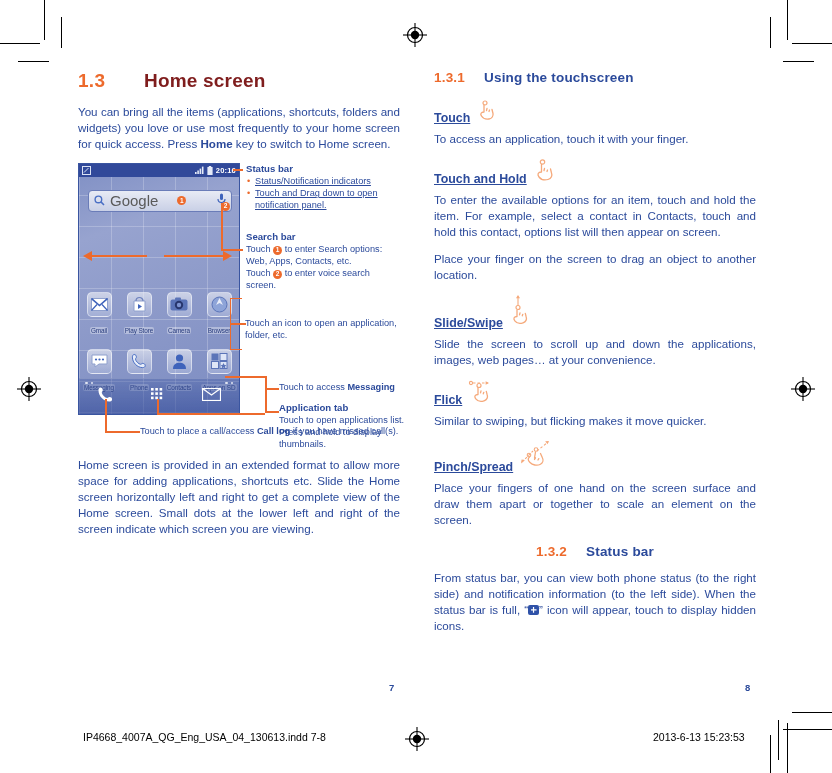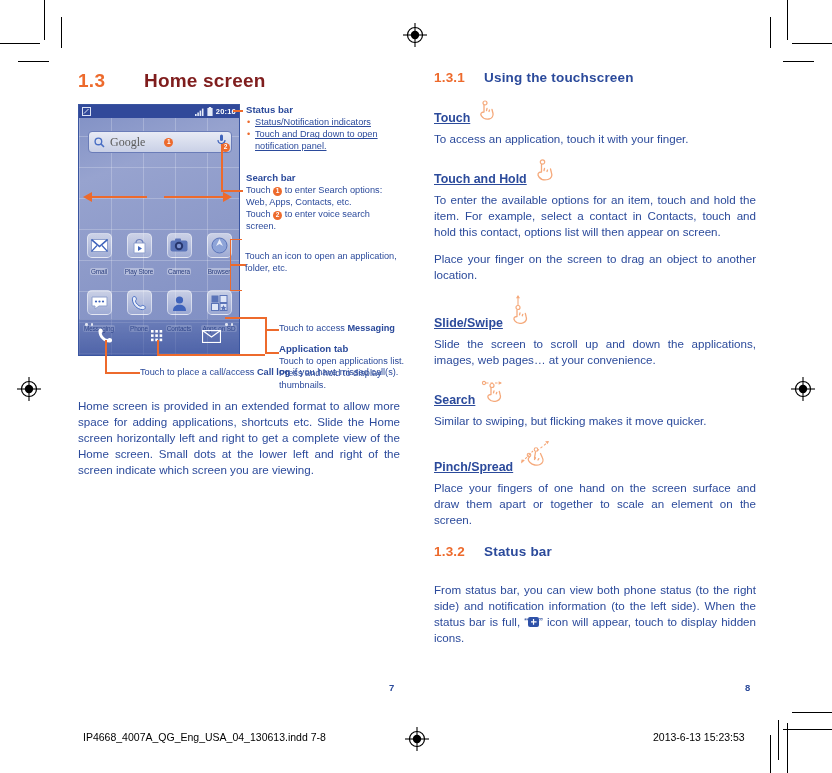--- a/index.html
+++ b/index.html
@@ -73,21 +73,21 @@
   .sb-right { margin-left:auto; display:flex; align-items:center; gap:3px; }
   .sb-ico { display:block; }
   .sb-time { font-size:7.5px; font-weight:bold; letter-spacing:.2px; color:#fff; }
 
   .searchbar {
     position:absolute; left:9px; top:26px; width:144px; height:22px;
     background:linear-gradient(to bottom,#e8ebf5,#c9d0e6);
     border:1px solid #6a7cb8; border-radius:4px;
     display:flex; align-items:center; padding:0 5px; gap:5px;
   }
-  .searchbar .gtxt { font-size:12px; color:#5a5a5a; font-family:Liberation Serif, serif;}
+  .searchbar .gtxt { font-size:15px; color:#5a5a5a; font-family:Liberation Sans, sans-serif;}
   .searchbar .mic { margin-left:auto; }
 
   .badge {
     display:inline-flex; align-items:center; justify-content:center;
     width:9px; height:9px; border-radius:50%;
     background:#ED6A2C; color:#fff; font-size:6.5px; font-weight:bold;
     line-height:1; flex:none;
   }
 
   .icon-grid { position:absolute; left:0; right:0; top:128px; }
@@ -202,20 +202,21 @@
     </svg>
   </div>
 
   <div class="col col-left">
 
     <div class="h1">
       <span class="num">1.3</span>
       <span class="txt">Home screen</span>
     </div>
 
+    <p class="body"><span>You can bring all the items (applications, shortcuts, folders and widgets) you love or use most frequently to your home screen for quick access. Press </span><b>Home</b><span> key to switch to Home screen.</span></p>
 
     <div class="phonewrap">
 
       <div class="phone">
         <div class="grid-lines"></div>
 
         <div class="statusbar">
           <div class="sb-left">
             <svg class="sb-ico" width="9" height="9" viewBox="0 0 9 9">
               <rect x="0.5" y="0.5" width="8" height="8" fill="none" stroke="#dce3f5" stroke-width="1"></rect>
@@ -417,21 +418,21 @@
         <div>
           <span>Touch </span><span class="badge">1</span><span> to enter Search options:</span>
         </div>
         <div>Web, Apps, Contacts, etc.</div>
         <div>
           <span>Touch </span><span class="badge">2</span><span> to enter voice search</span>
         </div>
         <div>screen.</div>
       </div>
 
-      <div class="callout" style="left:167px;top:147px;width:158px;">
+      <div class="callout" style="left:167px;top:155px;width:158px;">
         <span>Touch an icon to open an application, folder, etc.</span>
       </div>
 
       <div class="callout" style="left:201px;top:219px;width:125px;">
         <span>Touch to access </span><b>Messaging</b>
       </div>
 
       <div class="callout" style="left:62px;top:263px;width:262px;">
         <span>Touch to place a call/access </span><b>Call log</b><span> if you have missed call(s).</span>
       </div>
@@ -484,21 +485,21 @@
           <line x1="9" y1="12" x2="9" y2="2" stroke="#F5A97B" stroke-width="1.1"></line>
           <path d="M9 1 l-2 3.2 h4 z" fill="#F5A97B"></path>
           <circle cx="9" cy="13.5" r="2" fill="none" stroke="#F5A97B" stroke-width="1.2"></circle>
           <path d="M8 16 L8 22.5 M8 22.5 C5 22.5 4 24.5 5.8 26.8 C7.6 29.1 11 29.8 14 28.8 C17 27.8 18 25.3 17.2 23 L16.3 19.3 M10.5 20.8 L11 18.9 M13.3 21.8 L13.8 20.3" fill="none" stroke="#F5A97B" stroke-width="1.3" stroke-linecap="round"></path>
         </svg>
       </span>
     </div>
     <p class="body">Slide the screen to scroll up and down the applications, images, web pages… at your convenience.</p>
 
     <div class="h3row">
-      <span class="h3">Search</span>
+      <span class="h3">Flick</span>
       <span class="hand">
         <svg width="32" height="24" viewBox="0 0 32 24">
           <circle cx="3" cy="4" r="1.6" fill="none" stroke="#F5A97B" stroke-width="1.1"></circle>
           <line x1="5" y1="4" x2="20" y2="4" stroke="#F5A97B" stroke-width="1.1" stroke-dasharray="2.5 2"></line>
           <path d="M21 4 l-3.4 -1.8 v3.6 z" fill="#F5A97B"></path>
           <circle cx="11" cy="6.5" r="2" fill="none" stroke="#F5A97B" stroke-width="1.2"></circle>
           <path d="M10 9 L10 15.5 M10 15.5 C7 15.5 6 17.5 7.8 19.8 C9.6 22.1 13 22.8 16 21.8 C19 20.8 20 18.3 19.2 16 L18.3 12.3 M12.5 13.8 L13 11.9 M15.3 14.8 L15.8 13.3" fill="none" stroke="#F5A97B" stroke-width="1.3" stroke-linecap="round"></path>
         </svg>
       </span>
     </div>
@@ -513,21 +514,21 @@
           <line x1="18" y1="11" x2="29" y2="2" stroke="#F5A97B" stroke-width="1.1" stroke-dasharray="2.5 2"></line>
           <path d="M30 1 l-3.8 .3 l2.3 2.9 z" fill="#F5A97B"></path>
           <circle cx="10" cy="15" r="1.8" fill="none" stroke="#F5A97B" stroke-width="1.1"></circle>
           <circle cx="17" cy="9.5" r="1.8" fill="none" stroke="#F5A97B" stroke-width="1.1"></circle>
           <path d="M16.5 12 L15.5 18 M10.5 17 C8.5 18.5 9 20.5 11 22.5 C13.5 25 18 26 21 24.5 C24 23 24.5 20 23.5 18 L21.5 13.5 M15.5 19.5 L16.5 17.8 M19 20 L19.8 18.6" fill="none" stroke="#F5A97B" stroke-width="1.3" stroke-linecap="round"></path>
         </svg>
       </span>
     </div>
     <p class="body">Place your fingers of one hand on the screen surface and draw them apart or together to scale an element on the screen.</p>
 
-    <div class="h2" style="margin-top:16px;margin-bottom:23px;">
+    <div class="h2" style="margin-top:16px;margin-bottom:11px;justify-content:center;">
       <span class="num">1.3.2</span>
       <span class="txt">Status bar</span>
     </div>
 
     <p class="body last"><span>From status bar, you can view both phone status (to the right side) and notification information (to the left side). When the status bar is full, “</span><span class="statusico"></span><span>” icon will appear, touch to display hidden icons.</span></p>
   </div>
 
   <div class="pageno" style="left:389px;top:682px;">7</div>
   <div class="pageno" style="left:745px;top:682px;">8</div>
 

